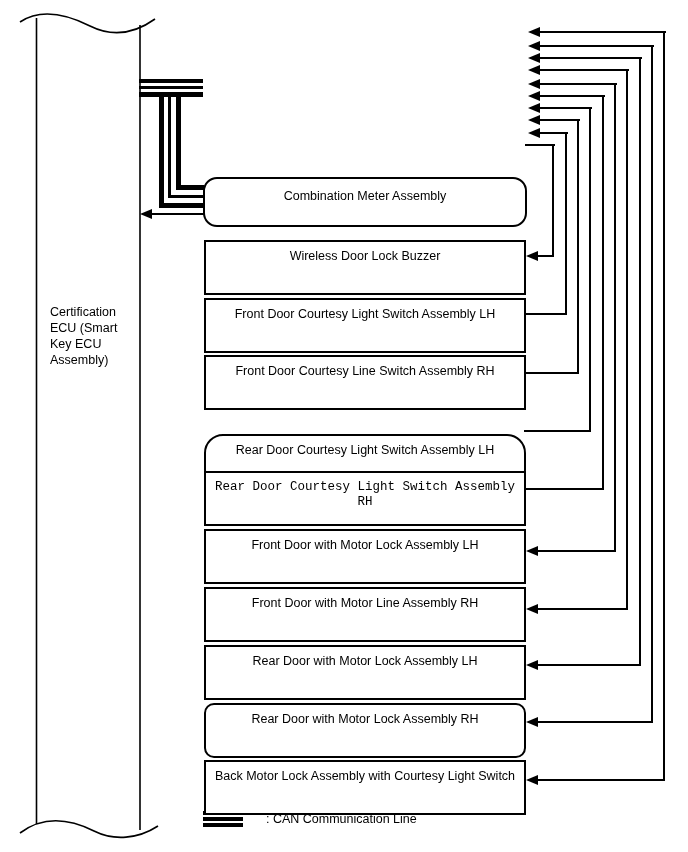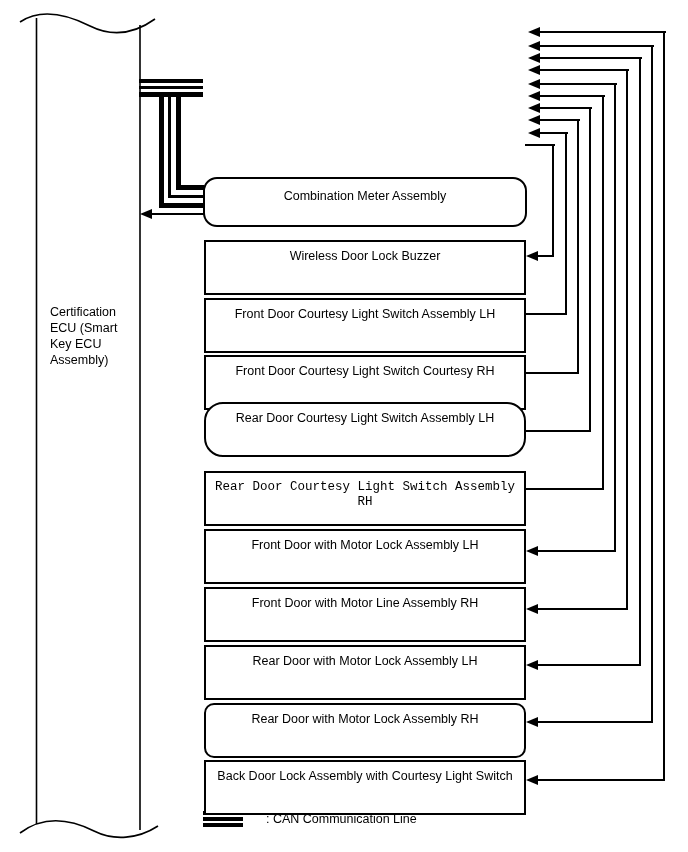--- a/index.html
+++ b/index.html
@@ -56,35 +56,35 @@
 
   <div class="box rounded" style="left:203px;top:177px;width:324px;height:50px;padding-top:10px;">
     <span>Combination Meter Assembly</span>
   </div>
 
   <div class="box rect-comp" style="top:240px;">
     <span>Wireless Door Lock Buzzer</span></div>
   <div class="box rect-comp" style="top:298px;">
     <span>Front Door Courtesy Light Switch Assembly LH</span></div>
   <div class="box rect-comp" style="top:355px;">
-    <span>Front Door Courtesy Light Switch Courtesy RH</span></div>
-  <div class="box rect-comp" style="top:402px;border-radius:19px;">
+    <span>Front Door Courtesy Line Switch Assembly RH</span></div>
+  <div class="box rect-comp" style="top:434px;border-radius:19px;">
     <span>Rear Door Courtesy Light Switch Assembly LH</span></div>
   <div class="box rect-comp" style="top:471px;font-family:Liberation Mono, monospace;">
     <span>Rear Door Courtesy Light Switch Assembly RH</span></div>
   <div class="box rect-comp" style="top:529px;">
     <span>Front Door with Motor Lock Assembly LH</span></div>
   <div class="box rect-comp" style="top:587px;">
     <span>Front Door with Motor Line Assembly RH</span></div>
   <div class="box rect-comp" style="top:645px;">
     <span>Rear Door with Motor Lock Assembly LH</span></div>
   <div class="box rect-comp" style="top:703px;border-radius:10px;">
     <span>Rear Door with Motor Lock Assembly RH</span></div>
   <div class="box rect-comp" style="top:760px;padding-left:2px;padding-right:2px;">
-    <span>Back Door Lock Assembly with Courtesy Light Switch</span></div>
+    <span>Back Motor Lock Assembly with Courtesy Light Switch</span></div>
 
   <div class="hline" style="left:525px;top:144px;width:30px;"></div>
   <div class="vline" style="left:552px;top:144px;height:113px;"></div>
   <div class="hline" style="left:536px;top:255px;width:18px;"></div>
   <div class="arrow-l" style="left:526px;top:251px;"></div>
 
   <div class="hline" style="left:538px;top:132px;width:30px;"></div>
   <div class="vline" style="left:565px;top:132px;height:183px;"></div>
   <div class="hline" style="left:524px;top:313px;width:43px;"></div>
   <div class="arrow-l" style="left:528px;top:128px;"></div>

